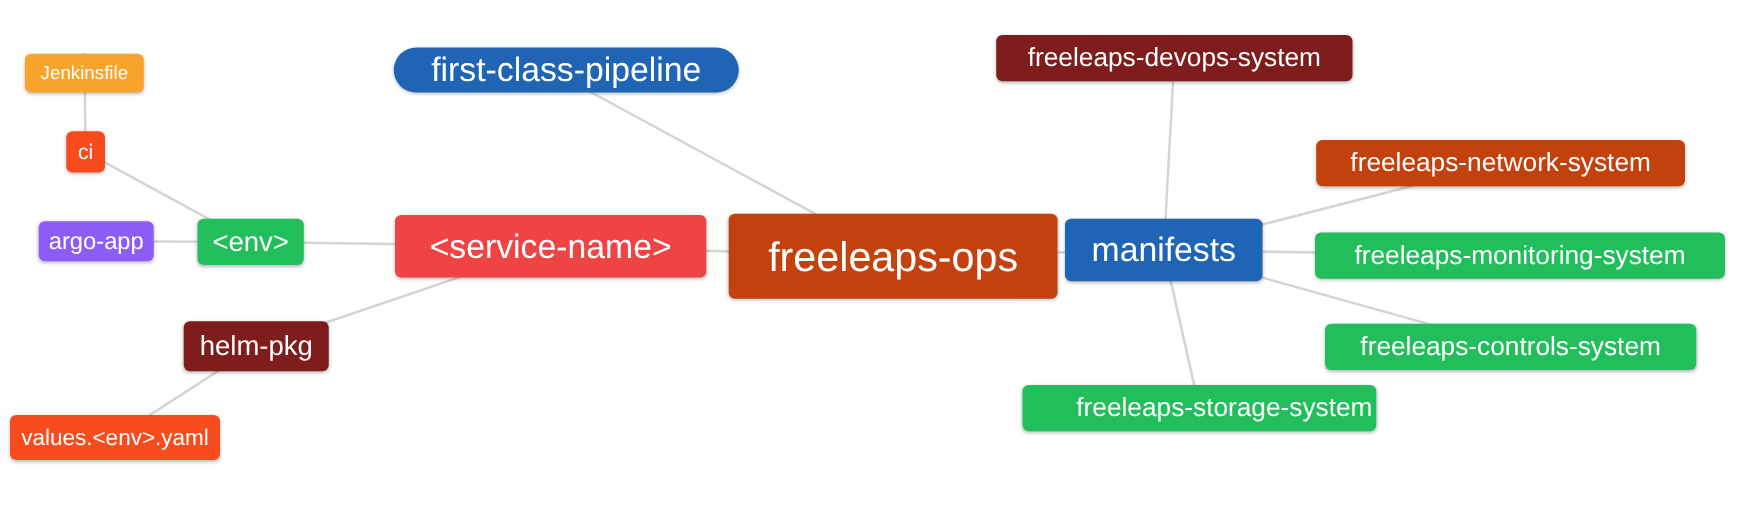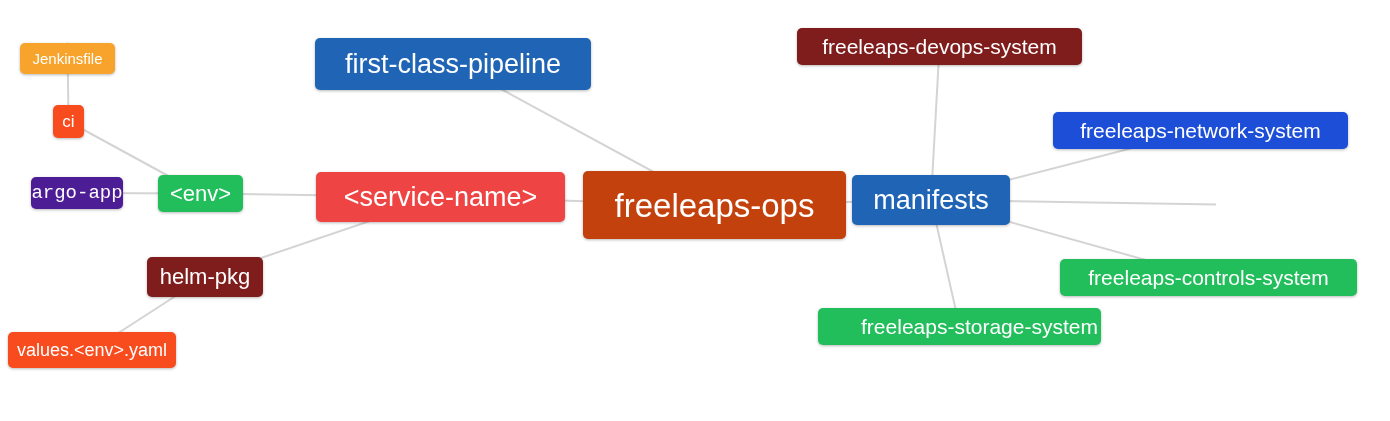--- a/index.html
+++ b/index.html
@@ -60,26 +60,27 @@
       <line x1="714.5" y1="205" x2="931" y2="200" stroke="#d4d4d4" stroke-width="2"></line>
       <line x1="931" y1="200" x2="939.5" y2="46.5" stroke="#d4d4d4" stroke-width="2"></line>
       <line x1="931" y1="200" x2="1200.5" y2="130.5" stroke="#d4d4d4" stroke-width="2"></line>
       <line x1="931" y1="200" x2="1216" y2="204.5" stroke="#d4d4d4" stroke-width="2"></line>
       <line x1="931" y1="200" x2="1208.5" y2="277.5" stroke="#d4d4d4" stroke-width="2"></line>
       <line x1="931" y1="200" x2="959.5" y2="326.5" stroke="#d4d4d4" stroke-width="2"></line>
     </svg>
   <div id="nodes">
       <div class="node" style="left: 20px; top: 27px; width: 95px; height: 31px; font-size: 15px; background: rgb(247, 163, 44); color: rgb(255, 255, 255); margin-top: 16px;">Jenkinsfile</div>
       <div class="node" style="left: 53px; top: 105px; width: 31px; height: 33px; font-size: 17px; background: rgb(248, 75, 30); color: rgb(255, 255, 255);">ci</div>
-      <div class="node" style="left: 31px; top: 177px; width: 92px; height: 32px; font-size: 19px; background: #4c1d95; color: rgb(255, 255, 255); font-family: Liberation Mono, monospace;">argo-app</div>
+      <div class="node" style="left: 31px; top: 177px; width: 92px; height: 32px; font-size: 19px; background: #8b5cf6; color: rgb(255, 255, 255);">argo-app</div>
       <div class="node" style="left: 158px; top: 175px; width: 85px; height: 37px; font-size: 22px; background: rgb(35, 190, 92); color: rgb(255, 255, 255);">&lt;env&gt;</div>
       <div class="node" style="left: 147px; top: 257px; width: 116px; height: 40px; font-size: 22px; background: #7f1d1d; color: rgb(255, 255, 255);">helm-pkg</div>
       <div class="node" style="left: 8px; top: 332px; width: 168px; height: 36px; font-size: 18px; background: rgb(248, 75, 30); color: rgb(255, 255, 255);">values.&lt;env&gt;.yaml</div>
-      <div class="node" style="left: 315px; top: 38px; width: 276px; height: 52px; font-size: 27px; background: rgb(32, 101, 181); color: rgb(255, 255, 255);">first-class-pipeline</div>
+      <div class="node" style="left: 315px; top: 38px; width: 276px; height: 36px; font-size: 27px; background: rgb(32, 101, 181); color: rgb(255, 255, 255); border-radius: 24px;">first-class-pipeline</div>
       <div class="node" style="left: 316px; top: 172px; width: 249px; height: 50px; font-size: 27px; background: #ef4444; color: rgb(255, 255, 255);">&lt;service-name&gt;</div>
       <div class="node" style="left: 583px; top: 171px; width: 263px; height: 68px; font-size: 33px; background: #c2410c; color: rgb(255, 255, 255);">freeleaps-ops</div>
       <div class="node" style="left: 852px; top: 175px; width: 158px; height: 50px; font-size: 27px; background: rgb(32, 101, 181); color: rgb(255, 255, 255);">manifests</div>
       <div class="node" style="left: 797px; top: 28px; width: 285px; height: 37px; font-size: 21px; background: #7f1d1d; color: rgb(255, 255, 255);">freeleaps-devops-system</div>
-      <div class="node" style="left: 1053px; top: 112px; width: 295px; height: 37px; font-size: 21px; background: #1d4ed8; color: rgb(255, 255, 255);">freeleaps-network-system</div>
+      <div class="node" style="left: 1053px; top: 112px; width: 295px; height: 37px; font-size: 21px; background: #c2410c; color: rgb(255, 255, 255);">freeleaps-network-system</div>
+      <div class="node" style="left: 1052px; top: 186px; width: 328px; height: 37px; font-size: 21px; background: rgb(35, 190, 92); color: rgb(255, 255, 255);">freeleaps-monitoring-system</div>
       <div class="node" style="left: 1060px; top: 259px; width: 297px; height: 37px; font-size: 21px; background: rgb(35, 190, 92); color: rgb(255, 255, 255);">freeleaps-controls-system</div>
       <div class="node" style="left: 818px; top: 308px; width: 283px; height: 37px; font-size: 21px; background: rgb(35, 190, 92); color: rgb(255, 255, 255); padding-left: 40px;">freeleaps-storage-system</div>
     </div>
 </div>
 
 </body></html>

